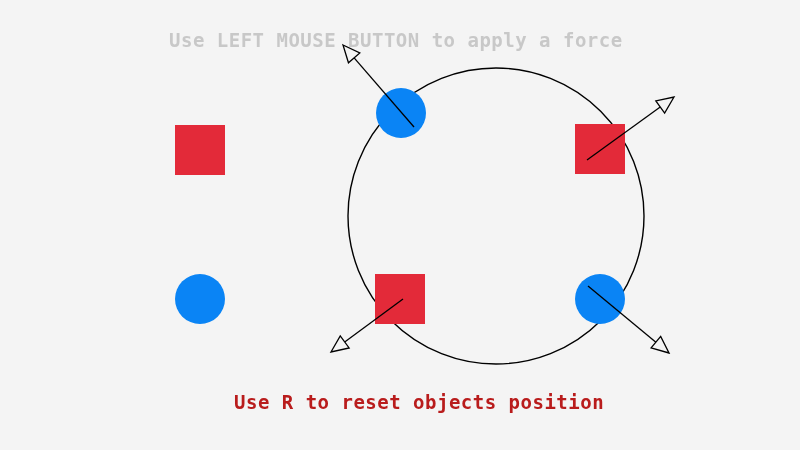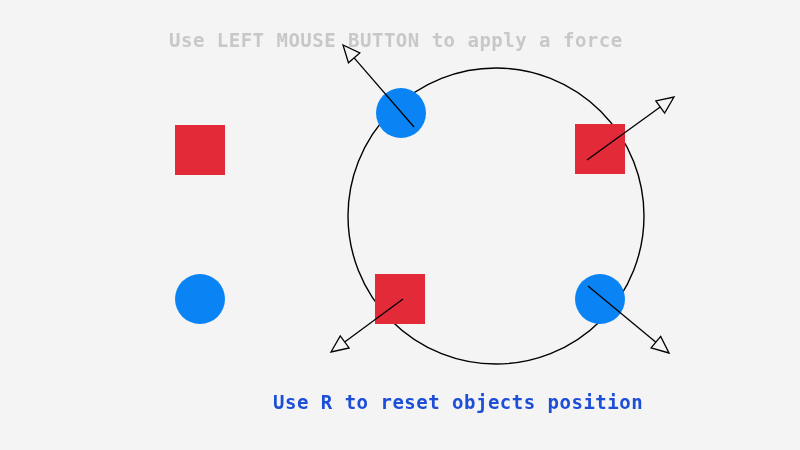--- a/index.html
+++ b/index.html
@@ -82,14 +82,14 @@
         </g>
         <g id="force-circle-bottom-right">
           <line x1="588" y1="286" x2="655.9005578509853" y2="342.1646589631606" stroke="#000000" stroke-width="1.3"></line>
           <polygon points="669,353 651.1202603347326,347.9438246171377 660.6808553672379,336.3854933091835" fill="#f4f4f4" stroke="#000000" stroke-width="1.3" stroke-linejoin="miter"></polygon>
         </g>
       </g>
   </svg>
 
   <div class="hud-text" id="hint-top" style="left: 169px; top: 29px; color: rgb(200, 200, 200);">Use LEFT MOUSE BUTTON to apply a force</div>
 
-  <div class="hud-text" id="hint-bottom" style="left: 234px; top: 391px; color: #1d4ed8; margin-left: 39px;">Use R to reset objects position</div>
+  <div class="hud-text" id="hint-bottom" style="left: 234px; top: 391px; color: #b91c1c;">Use R to reset objects position</div>
 </div>
 
 </body></html>

